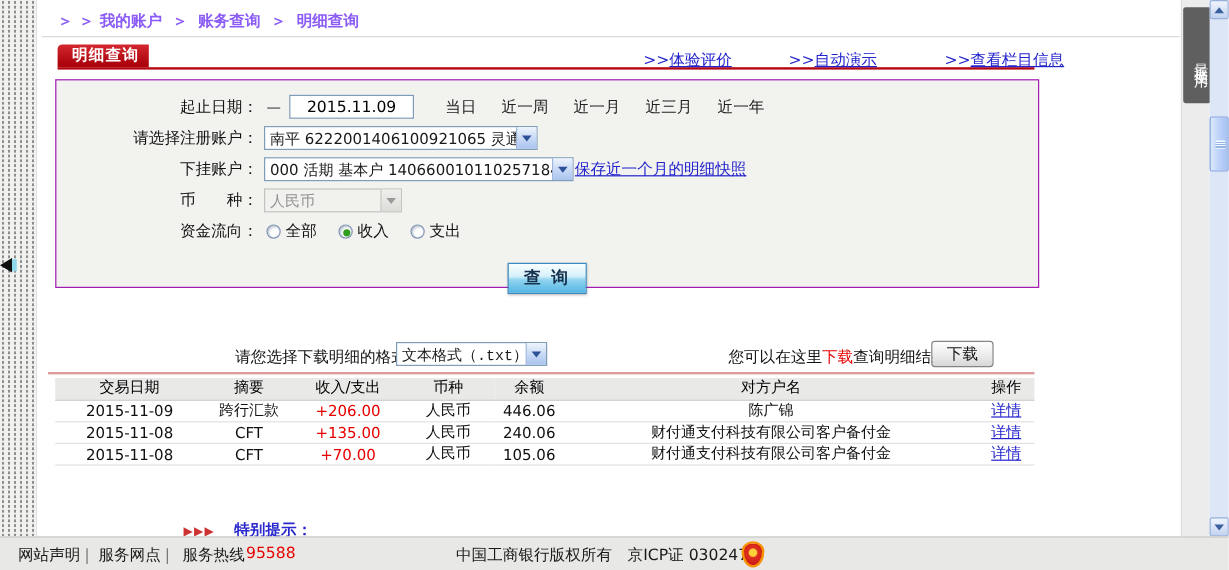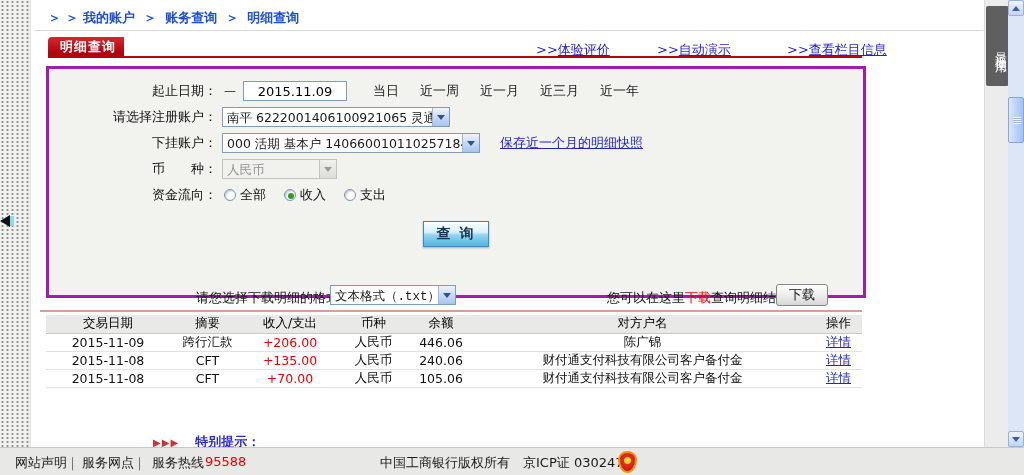--- a/index.html
+++ b/index.html
@@ -14,41 +14,41 @@
     background-size:5px 4px; border-right:1px solid #e0e0e0; }
   #collapse { position:absolute; left:0; top:214px; width:16px; height:14px; cursor:pointer; }
   #collapse .cyan { position:absolute; left:10px; top:2px; width:4px; height:10px; background:#8fd8ea; }
   #collapse .tri { position:absolute; left:0; top:1px; width:0; height:0;
     border-top:6px solid transparent; border-bottom:6px solid transparent; border-right:10px solid #101010; }
 
   
   #main { position:absolute; left:31px; top:0; width:954px; height:447px; background:#fff;
           border-right:1px solid #dcdcdc; }
 
-  #breadcrumb { position:absolute; left:17px; top:9px; color:#1d4ed8; font-size:13px; font-weight:bold; }
+  #breadcrumb { position:absolute; left:17px; top:9px; color:#8b5cf6; font-size:13px; font-weight:bold; }
   #breadcrumb .sep { margin:0 4px; }
   #breadcrumb .crumb { cursor:pointer; }
 
   #crumb-line { position:absolute; left:4px; top:30px; width:948px; height:1px; background:#d9d9d9; }
 
   #tab { position:absolute; left:17px; top:37px; height:19px; line-height:19px; padding:0 8px 0 12px;
     background:linear-gradient(180deg,#d42830 0%,#ad040d 85%); color:#fff; font-weight:bold; font-size:13px;
     border-radius:4px 0 0 0; letter-spacing:1px; }
   #tab::after { content:""; position:absolute; right:-9px; top:0; width:20px; height:19px;
     background:linear-gradient(180deg,#d42830 0%,#ad040d 85%); transform:skewX(30deg);
     border-radius:0 8px 0 0; z-index:-1; }
   #tab-line { position:absolute; left:17px; top:56px; width:814px; height:2px; background:#b40810; }
 
   .toplink { position:absolute; top:41px; color:#2323cc; font-size:13px; cursor:pointer; white-space:nowrap; }
   .toplink .lbl { text-decoration:underline; }
   #toplink-0 { left:505px; } #toplink-1 { left:626px; } #toplink-2 { left:756px; }
 
   
-  #form-box { position:absolute; left:15px; top:66px; width:820px; height:232px;
-    background:#f2f2ef; border:3px solid #a21caf; }
+  #form-box { position:absolute; left:15px; top:66px; width:820px; height:174px;
+    background:#f2f2ef; border:1px solid #a21caf; }
   .frow { position:absolute; left:0; width:100%; height:22px; display:flex; align-items:center; }
   .flabel { width:168px; flex:none; text-align:right; color:#111; font-size:13px; }
   .fctl { margin-left:5px; }
 
   .tinput { height:20px; border:1px solid #7f9db9; background:#fff; text-align:center;
     font-family:"DejaVu Sans","Liberation Sans",sans-serif; font-size:13px; color:#000; }
   .w104 { width:104px; }
   .dash { margin:0 7px; color:#333; }
   .qlink { color:#222; font-size:13px; margin-left:21px; cursor:pointer; white-space:nowrap; }
   .qlink.first { margin-left:26px; }
@@ -61,21 +61,21 @@
   .select .arw::after { content:""; width:0; height:0;
     border-left:4px solid transparent; border-right:4px solid transparent; border-top:5px solid #2c5197; }
   .select.disabled { background:#f1f1ee; border-color:#c3c3c0; cursor:default; }
   .select.disabled .val { color:#929292; }
   .select.disabled .arw { border-left-color:#c3c3c0;
     background:linear-gradient(180deg,#efefec,#dcdcd8); }
   .select.disabled .arw::after { border-top-color:#9a9a9a; }
   .w228 { width:228px; } .w258 { width:258px; } .w115 { width:115px; } .w126 { width:126px;font-family:Liberation Mono, monospace; }
 
   .bluelink { color:#2323cc; text-decoration:underline; cursor:pointer; font-size:13px; }
-  #snapshot-link { margin-left:20px; }
+  #snapshot-link { margin-left:1px; }
 
   .radio-item { display:inline-flex; align-items:center; cursor:pointer; margin-left:18px; }
   .radio-item.first { margin-left:7px; }
   .radio { width:12px; height:12px; border-radius:50%; background:#fff; border:1px solid #7d93b2;
     display:inline-block; position:relative; margin-right:4px;
     box-shadow:inset 1px 1px 2px rgba(90,110,140,.45); }
   .radio.checked::after { content:""; position:absolute; left:3px; top:3px; width:6px; height:6px;
     border-radius:50%; background:#2f9e1f; }
   .radio-item .rlbl { font-size:13px; color:#111; }
 

